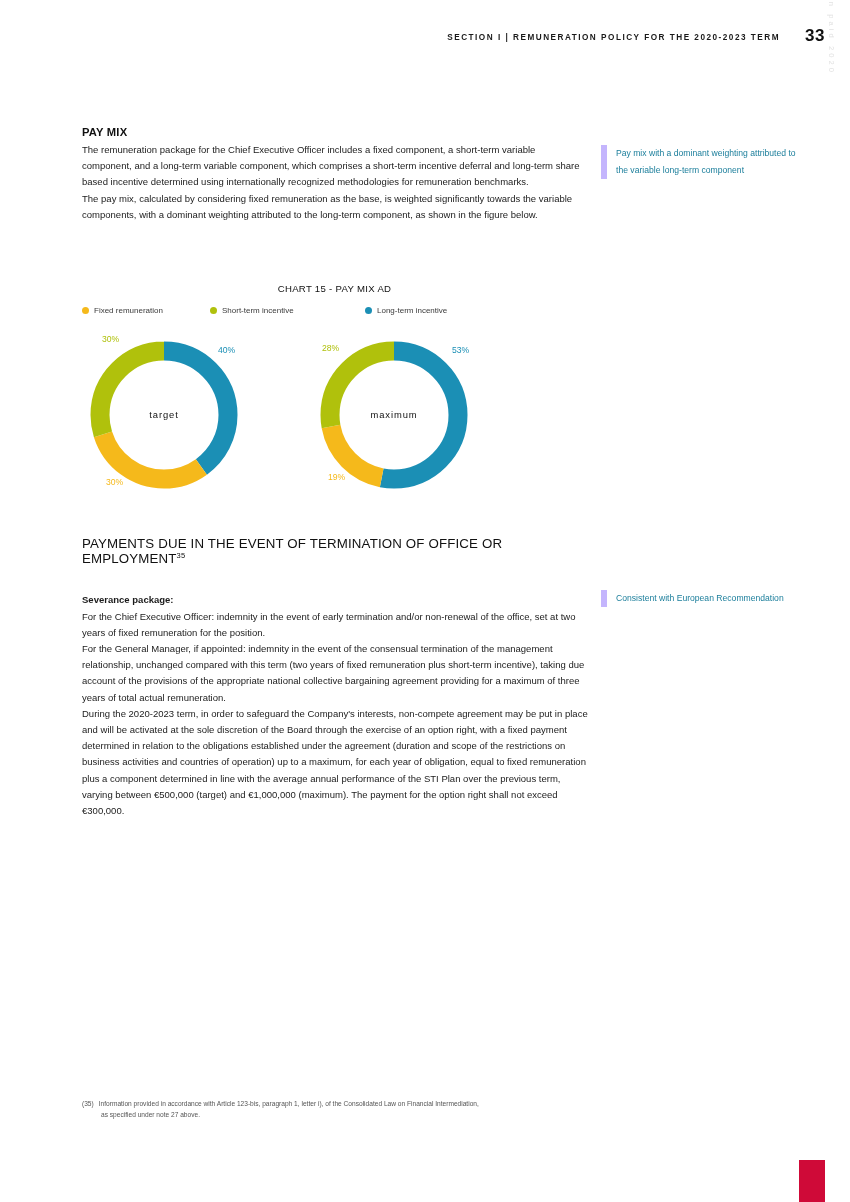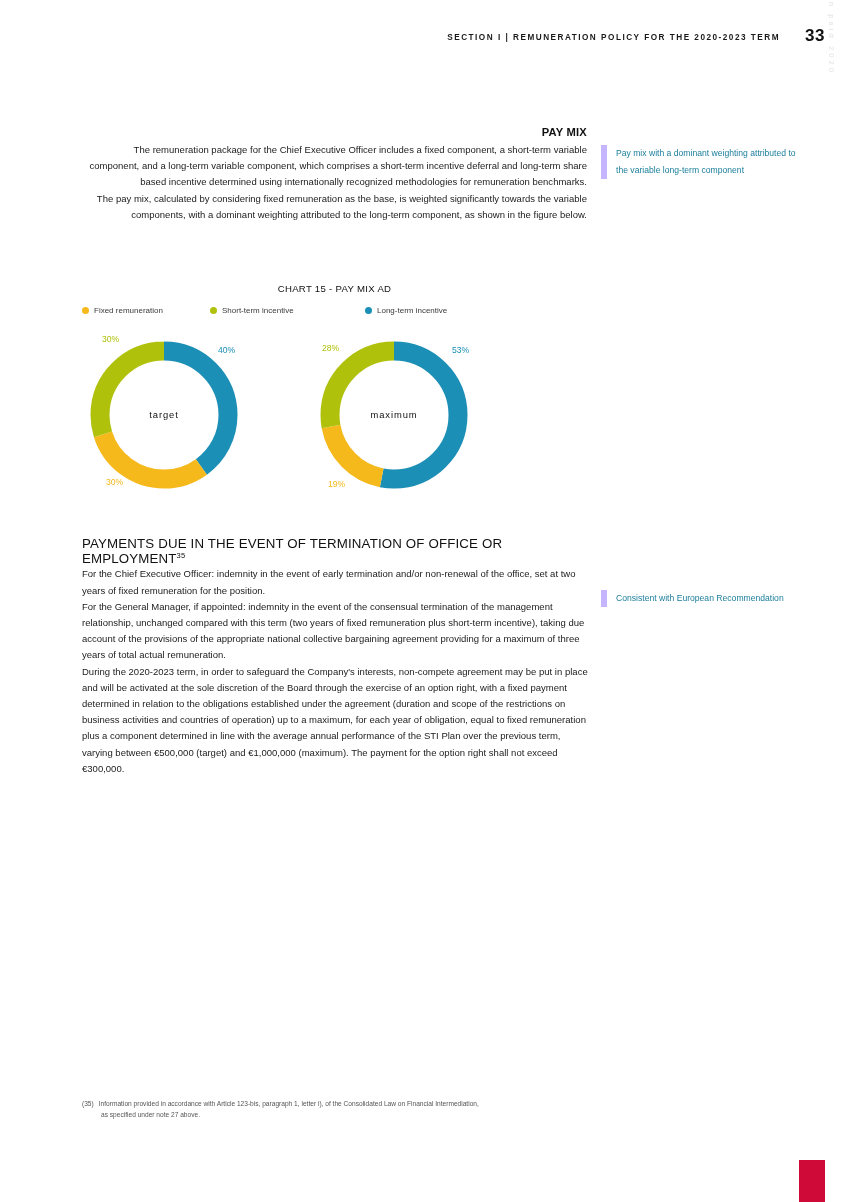--- a/index.html
+++ b/index.html
@@ -193,21 +193,21 @@
 
   <div class="header">
     <div class="header-title">SECTION I | REMUNERATION POLICY FOR THE 2020-2023 TERM</div>
     <div class="header-pageno">33</div>
   </div>
 
   <div class="edge-label">Eni Report on remuneration policy and remuneration paid 2020</div>
 
   <div class="col-main">
 
-    <div style="position:absolute; top:126px; left:0; width:505px;text-align:right;">
+    <div style="position:absolute; top:126px; left:0; width:505px;">
       <h2 class="section-title">PAY MIX</h2>
       <p class="body" style="margin-top:4px;">The remuneration package for the Chief Executive Officer includes a fixed component, a short-term variable component, and a long-term variable component, which comprises a short-term incentive deferral and long-term share based incentive determined using internationally recognized methodologies for remuneration benchmarks.</p>
       <p class="body">The pay mix, calculated by considering fixed remuneration as the base, is weighted significantly towards the variable components, with a dominant weighting attributed to the long-term component, as shown in the figure below.</p>
     </div>
 
     <div style="position:absolute; top:283px; left:0; width:505px;">
       <div class="chart-title">CHART 15 - PAY MIX AD</div>
 
       <div class="legend">
         <div class="legend-item" style="width:128px;">
@@ -249,32 +249,33 @@
 
               <circle cx="80" cy="80" r="64" fill="none" stroke="#1b8fb5" stroke-width="19" stroke-dasharray="213.13 188.99" stroke-dashoffset="0"></circle>
 
               <circle cx="80" cy="80" r="64" fill="none" stroke="#f5b91b" stroke-width="19" stroke-dasharray="76.40 325.72" stroke-dashoffset="-213.13"></circle>
 
               <circle cx="80" cy="80" r="64" fill="none" stroke="#b0c10c" stroke-width="19" stroke-dasharray="112.60 289.52" stroke-dashoffset="-289.53"></circle>
             </g>
           </svg>
           <div class="donut-center" style="left:2px; width:160px; top:80px;">maximum</div>
           <div class="pct" style="left:140px; top:16px; color:#1b8fb5;">53%</div>
-          <div class="pct" style="left:16px; top:150px; color:#f5b91b;">19%</div>
+          <div class="pct" style="left:16px; top:143px; color:#f5b91b;">19%</div>
           <div class="pct" style="left:10px; top:14px; color:#b0c10c;">28%</div>
         </div>
 
       </div>
     </div>
 
     <div style="position:absolute; top:536px; left:0; width:510px;">
       <h2 class="big-heading">
         <span>PAYMENTS DUE IN THE EVENT OF TERMINATION OF OFFICE OR EMPLOYMENT</span><sup>35</sup>
       </h2>
 
+      <p class="body strong-lead" style="margin-top:26px;">Severance package:</p>
       <p class="body" style="white-space:pre-line;">For the Chief Executive Officer: indemnity in the event of early termination and/or non-renewal of the office, set at two years of fixed remuneration for the position.
 For the General Manager, if appointed: indemnity in the event of the consensual termination of the management relationship, unchanged compared with this term (two years of fixed remuneration plus short-term incentive), taking due account of the provisions of the appropriate national collective bargaining agreement providing for a maximum of three years of total actual remuneration.</p>
 
       <p class="body">During the 2020-2023 term, in order to safeguard the Company's interests, non-compete agreement may be put in place and will be activated at the sole discretion of the Board through the exercise of an option right, with a fixed payment determined in relation to the obligations established under the agreement (duration and scope of the restrictions on business activities and countries of operation) up to a maximum, for each year of obligation, equal to fixed remuneration plus a component determined in line with the average annual performance of the STI Plan over the previous term, varying between €500,000 (target) and €1,000,000 (maximum). The payment for the option right shall not exceed €300,000.</p>
     </div>
   </div>
 
   <div class="col-side">
     <div class="side-note" style="position:absolute; top:145px; left:0; width:180px;">Pay mix with a dominant weighting attributed to the variable long-term component</div>
     <div class="side-note" style="position:absolute; top:590px; left:0; width:180px;">Consistent with European Recommendation</div>

